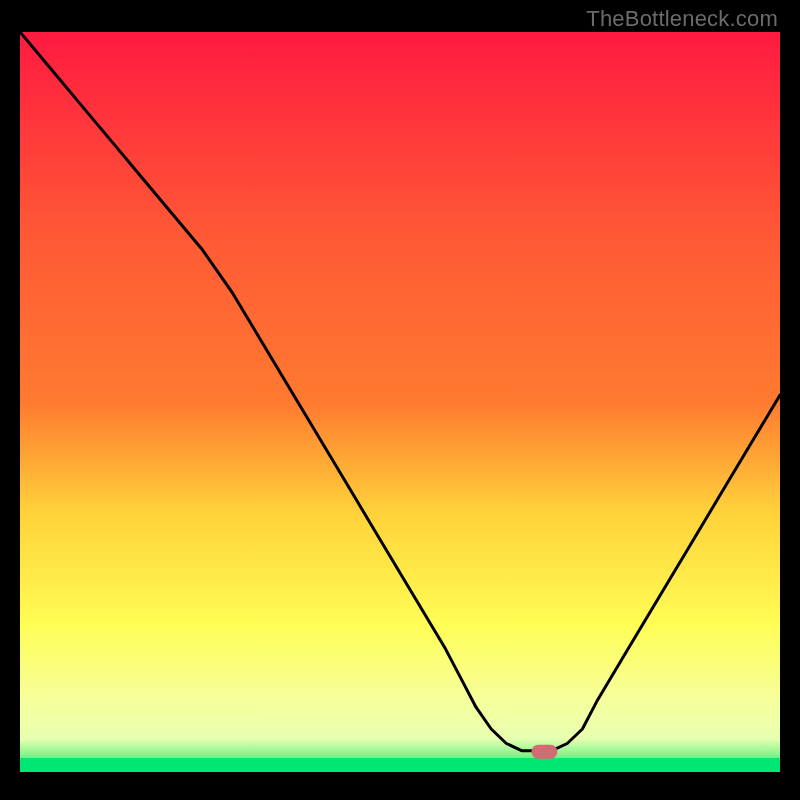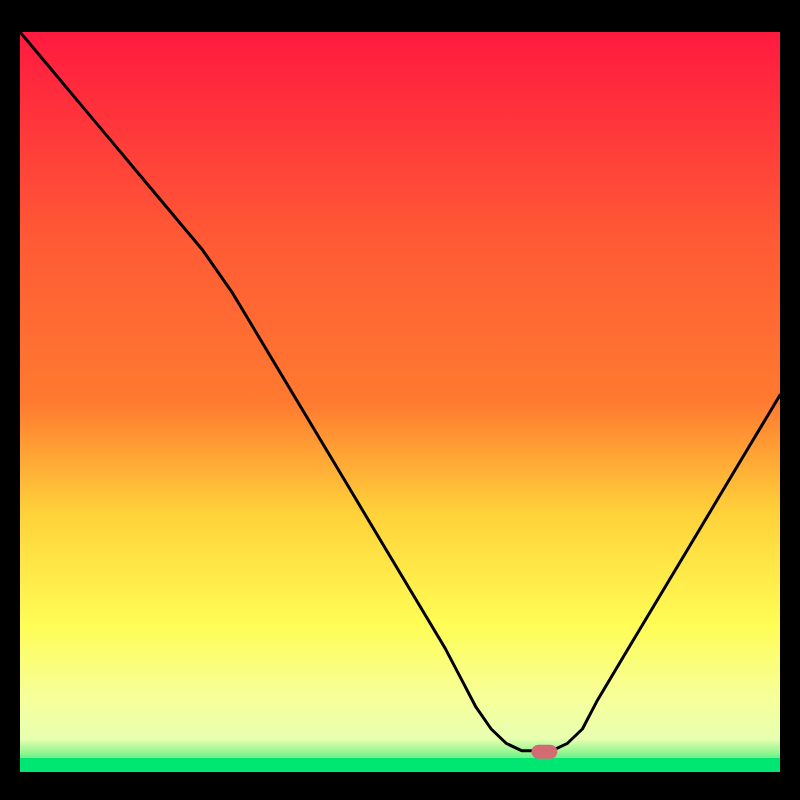--- a/index.html
+++ b/index.html
@@ -21,20 +21,21 @@
     top: 32px;
     width: 760px;
     height: 740px;
   }
   .plot svg { display: block; }
 </style>
 </head>
 <body>
 
 <div class="container">
+  <div class="watermark">TheBottleneck.com</div>
   <div class="plot">
     <svg id="chart-svg" width="760" height="740" viewBox="0 0 760 740">
         <defs>
           <linearGradient id="bg-grad" x1="0" y1="0" x2="0" y2="1">
             <stop offset="0%" stop-color="#ff1a40"></stop>
             <stop offset="28.000000000000004%" stop-color="#ff5a35"></stop>
             <stop offset="50%" stop-color="#ff7a30"></stop>
             <stop offset="65%" stop-color="#ffd23a"></stop>
             <stop offset="80%" stop-color="#fffd55"></stop>
             <stop offset="90%" stop-color="#f6ff9a"></stop>

